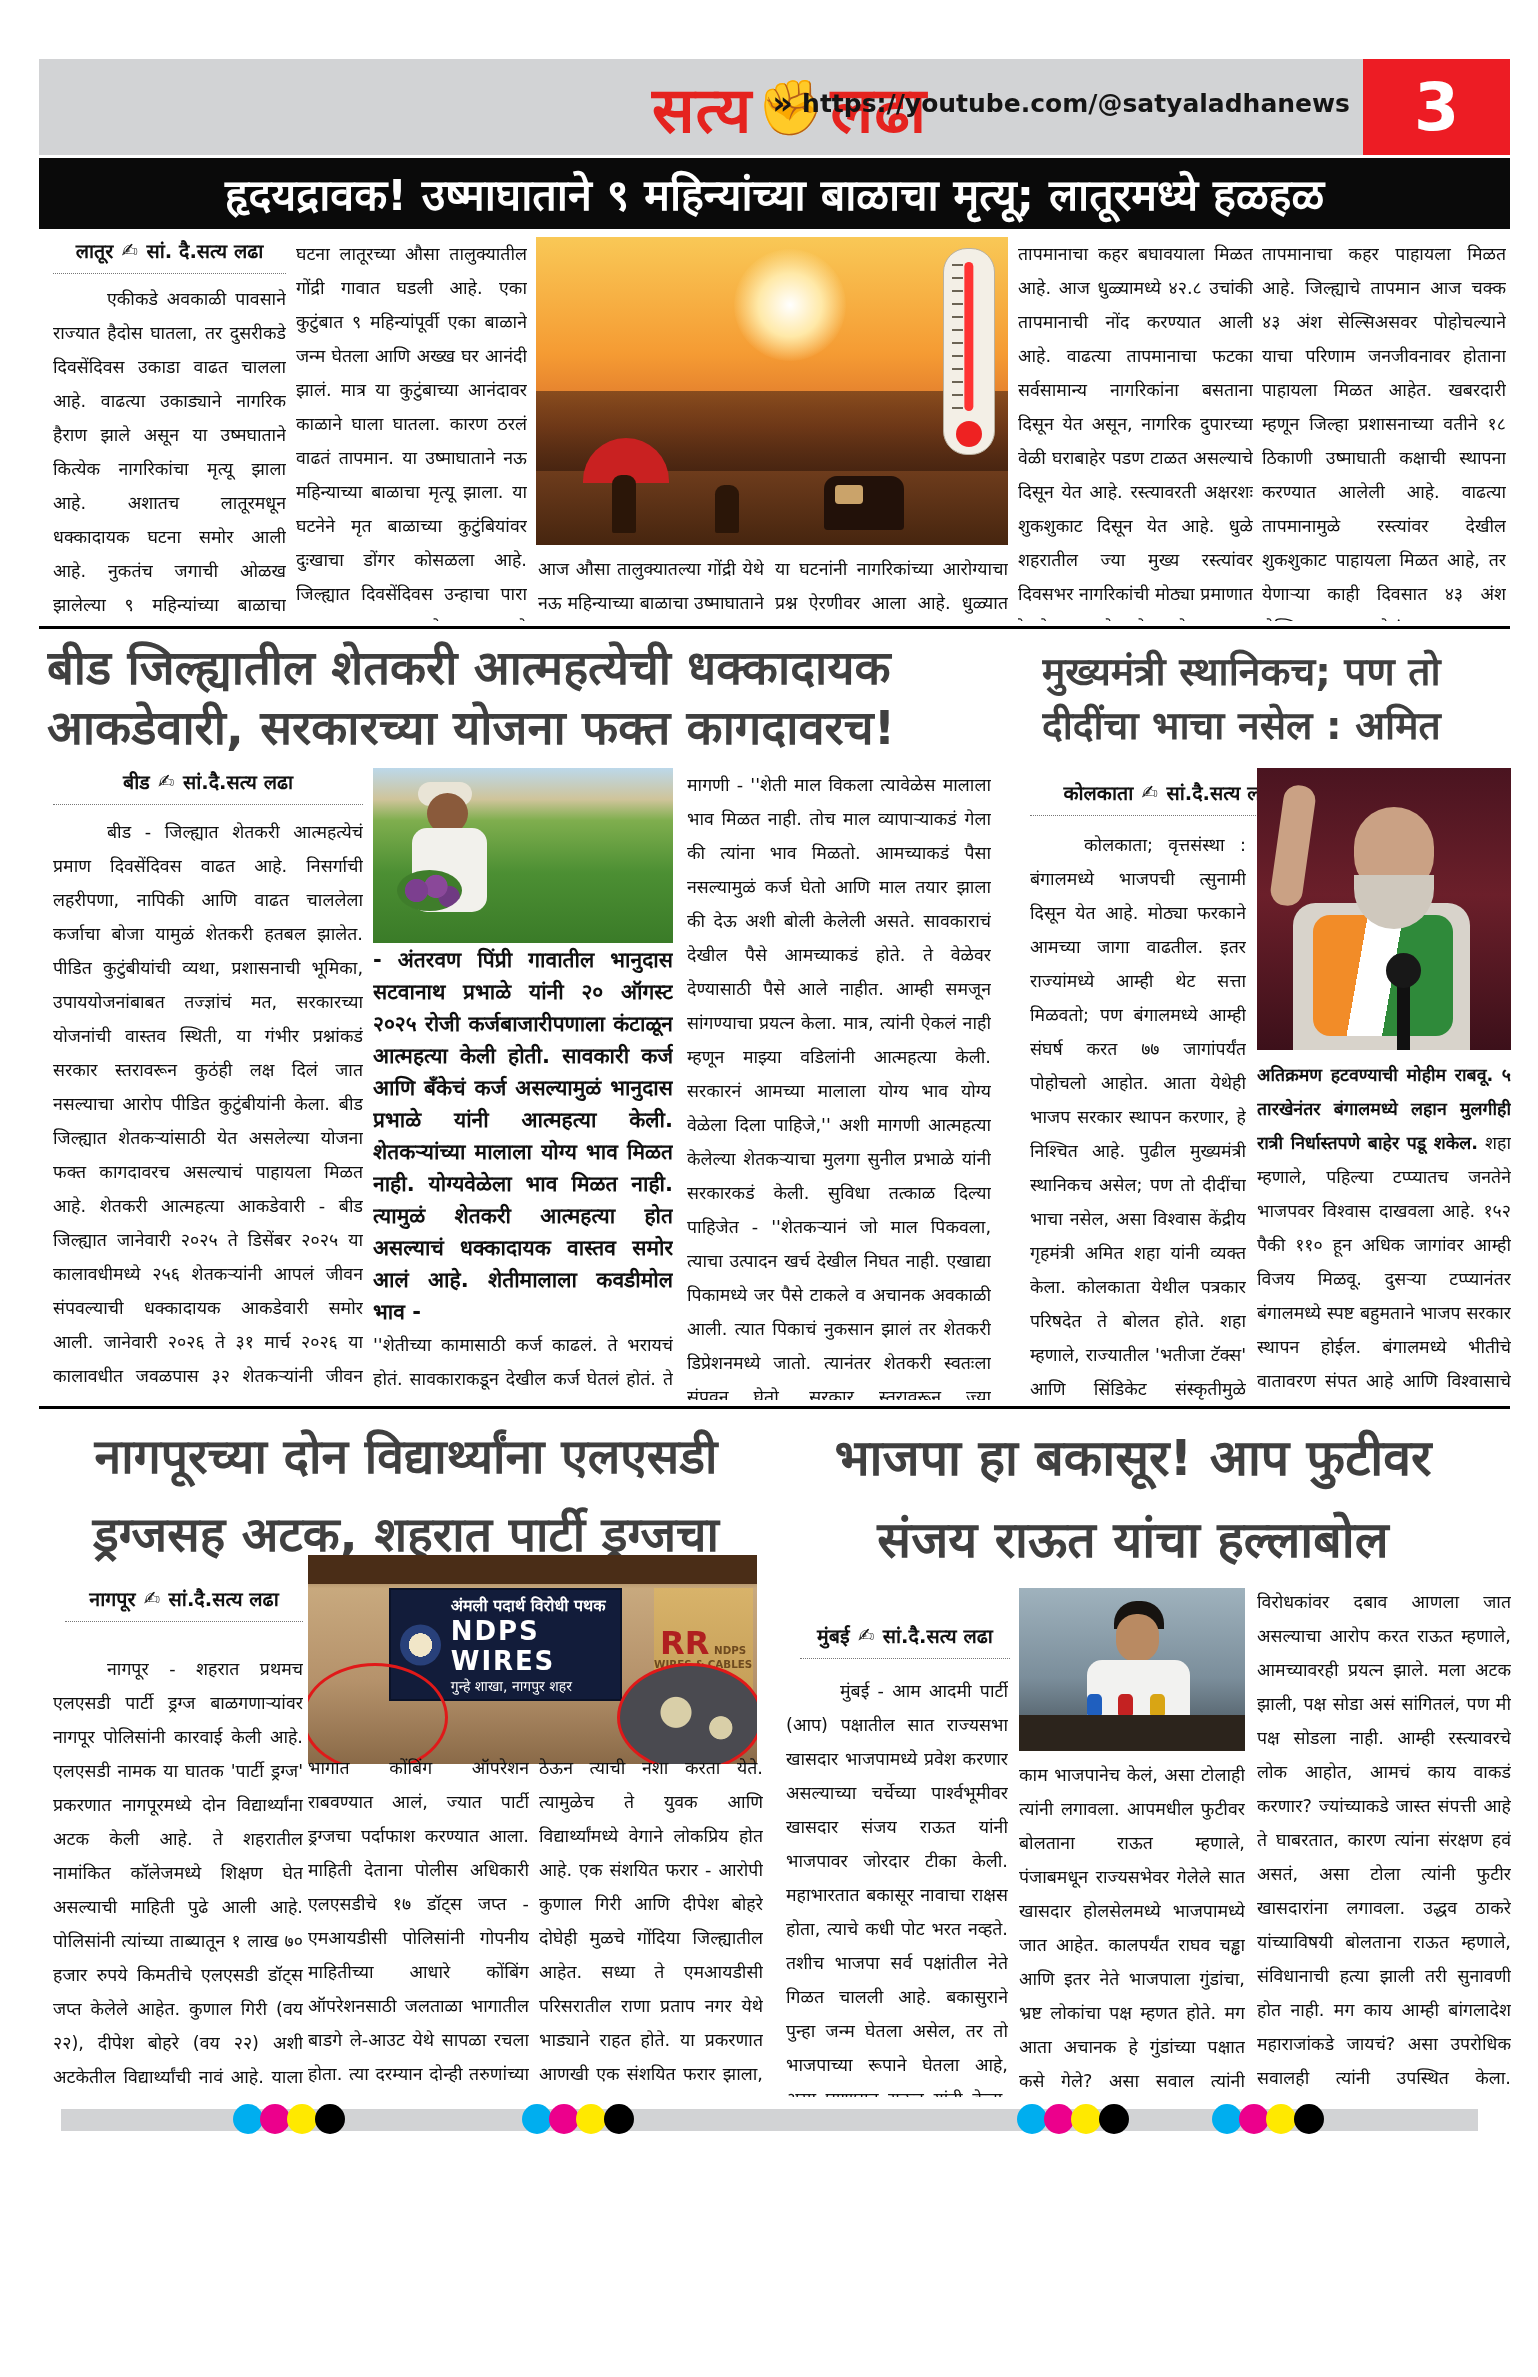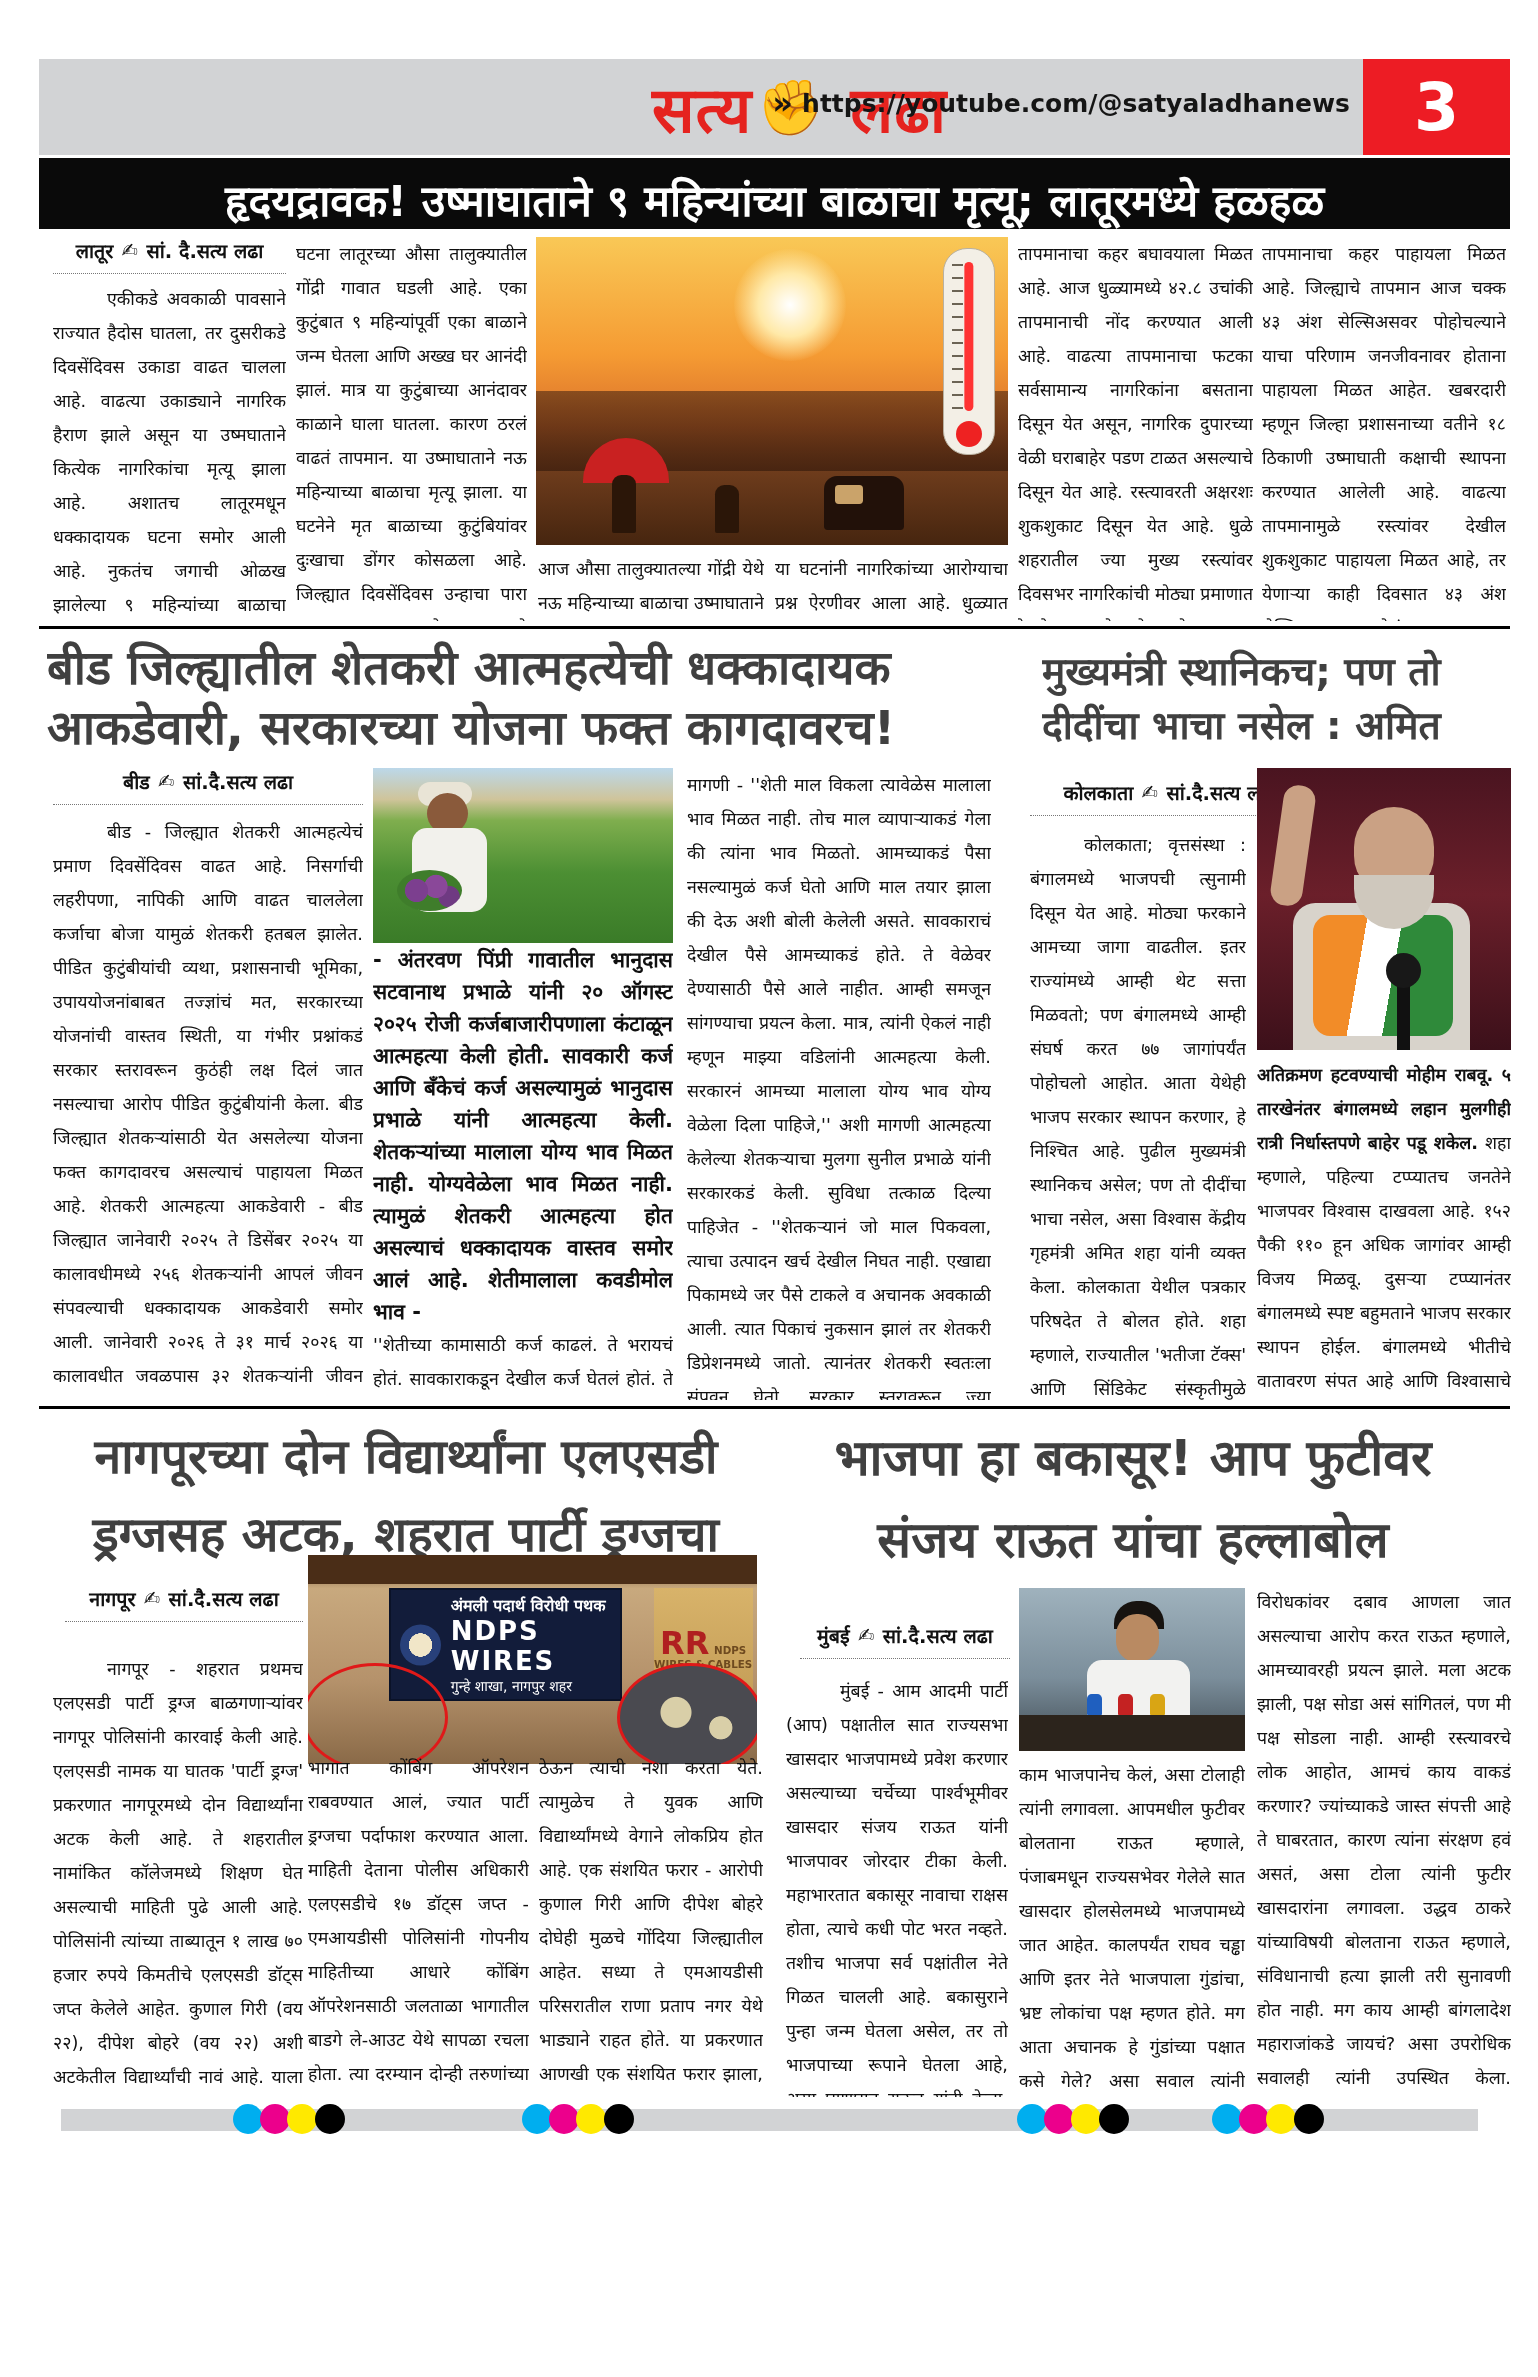--- a/index.html
+++ b/index.html
@@ -5,30 +5,30 @@
   html,body{margin:0;padding:0;}
   body{width:1538px;height:2377px;background:#ffffff;position:relative;
        font-family:"DejaVu Sans",sans-serif;color:#111;}
   .abs{position:absolute;}
   
   .header-bar{left:39px;top:59px;width:1471px;height:96px;background:#d2d3d5;}
   .daydate{left:140px;top:9.3px;width:261px;text-align:center;font-weight:bold;
            font-size:20.5px;line-height:37px;color:#1a1a1a;}
   .logo{left:508px;top:1.9px;width:485px;height:93px;display:flex;align-items:center;
         justify-content:center;gap:5.6px;}
-  .logo .word{font-size:63px;font-weight:800;color:#e5231f;letter-spacing:0.9px;margin-left:20px;}
+  .logo .word{font-size:63px;font-weight:800;color:#e5231f;letter-spacing:0.9px;}
   .logo .fist{font-size:54px;color:#111;}
   .url-line{right:160px;top:30px;font-size:25px;font-weight:bold;color:#151515;
             display:flex;align-items:center;gap:9.3px;}
   .url-arrow{font-size:32px;line-height:25px;}
   .page-box{right:0;top:0;width:147px;height:96px;background:#ed1c24;display:flex;
             align-items:center;justify-content:center;color:#fff;font-size:65px;font-weight:800;}
   
   .band{left:39px;top:158px;width:1471px;height:71px;background:#0a0a0a;color:#fff;
-        display:flex;align-items:flex-end;justify-content:center;font-size:43px;font-weight:800;
+        display:flex;align-items:center;justify-content:center;font-size:43px;font-weight:800;
         white-space:nowrap;overflow:hidden;}
   
   .byline{display:flex;justify-content:center;align-items:center;gap:8.4px;font-weight:bold;
           font-size:19.6px;padding-bottom:9.3px;border-bottom:1.9px dotted #777;color:#111;}
   .body-text{text-align:justify;font-size:17.7px;line-height:34px;overflow:hidden;color:#101010;}
   .body-text p{margin:0;}
   .lede{text-indent:54px;}
   .bold{font-weight:bold;}
   .sec-headline{font-weight:800;color:#404040;overflow:hidden;}
   .divider{background:#000;height:2.8px;}

